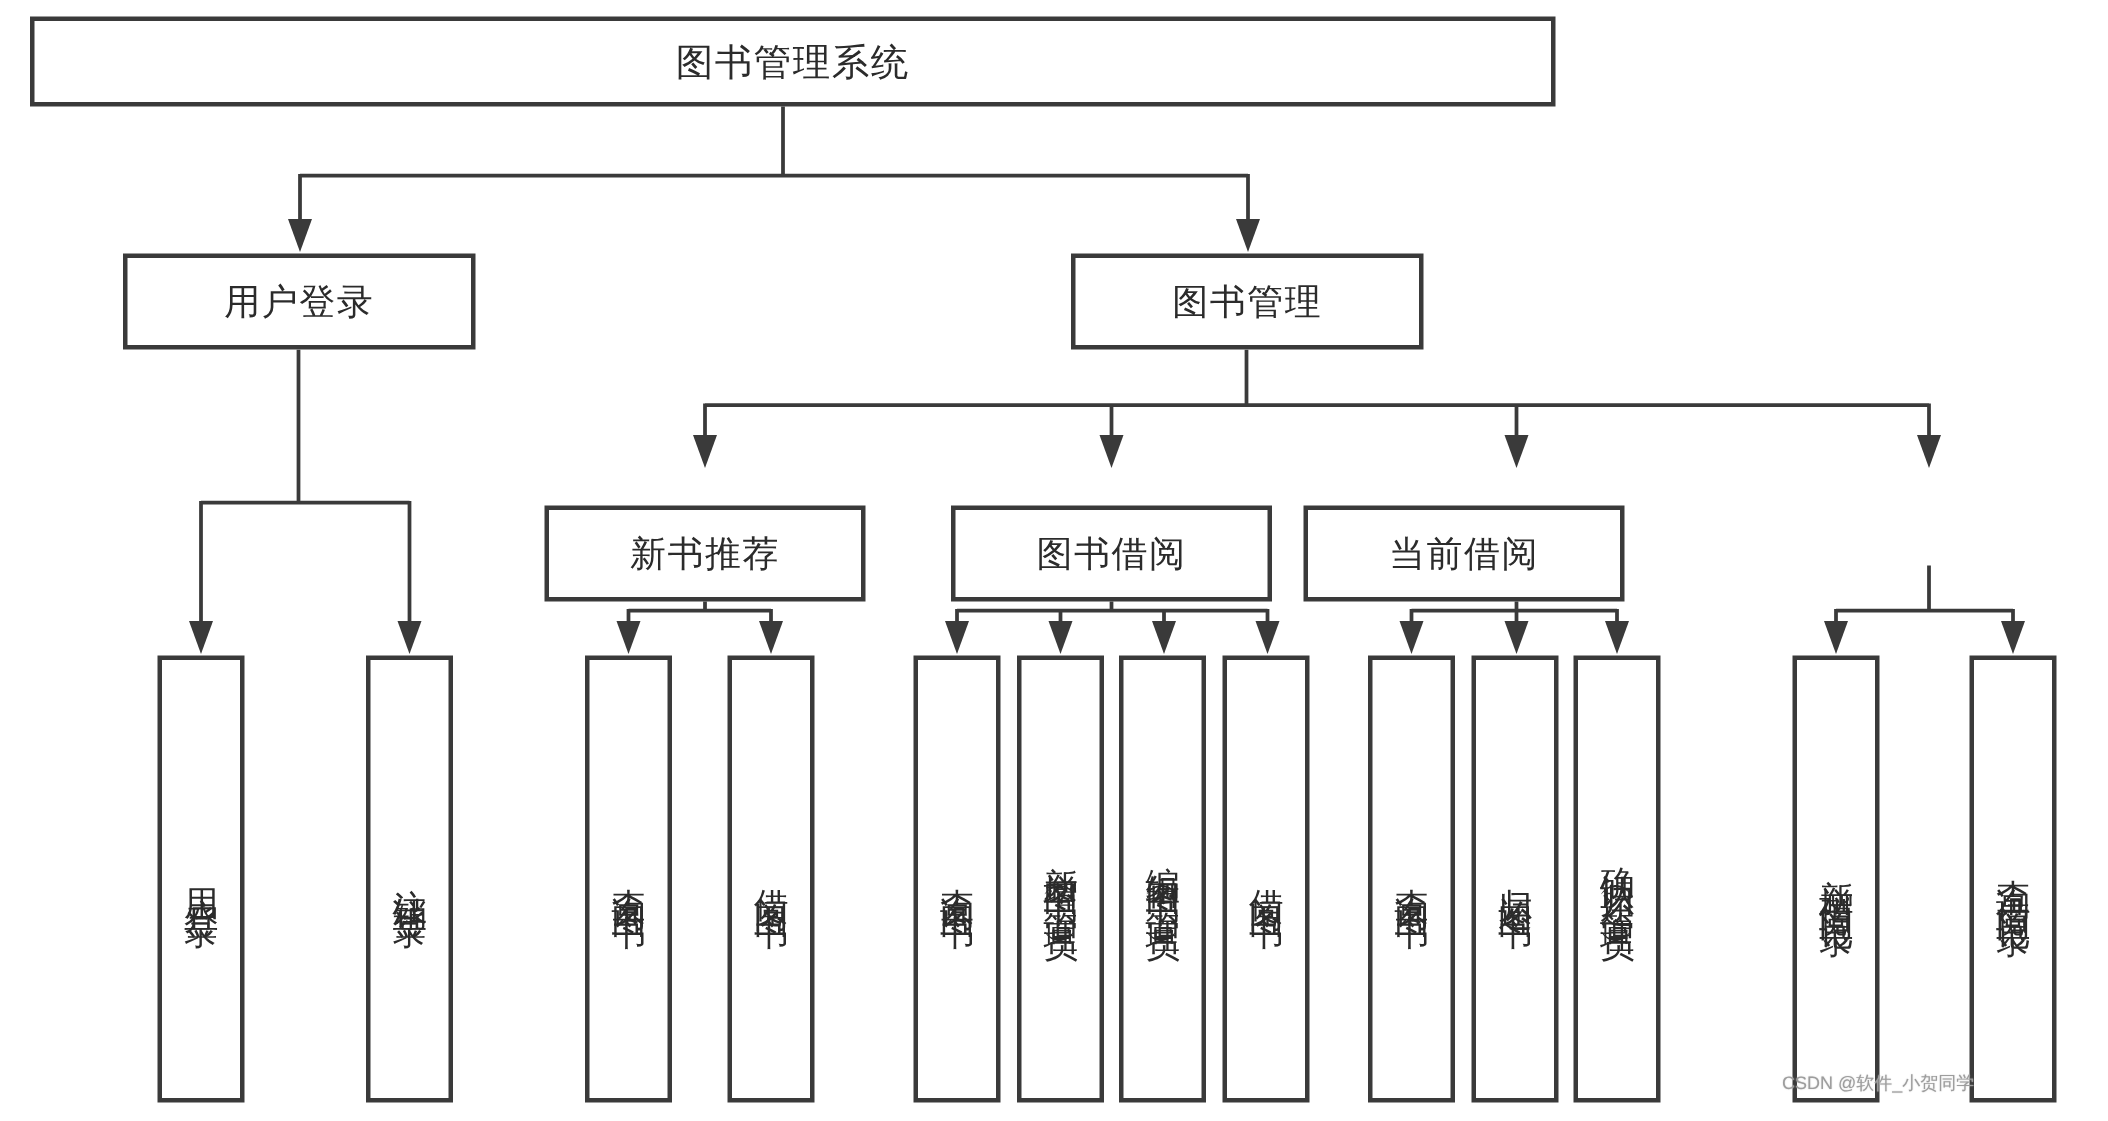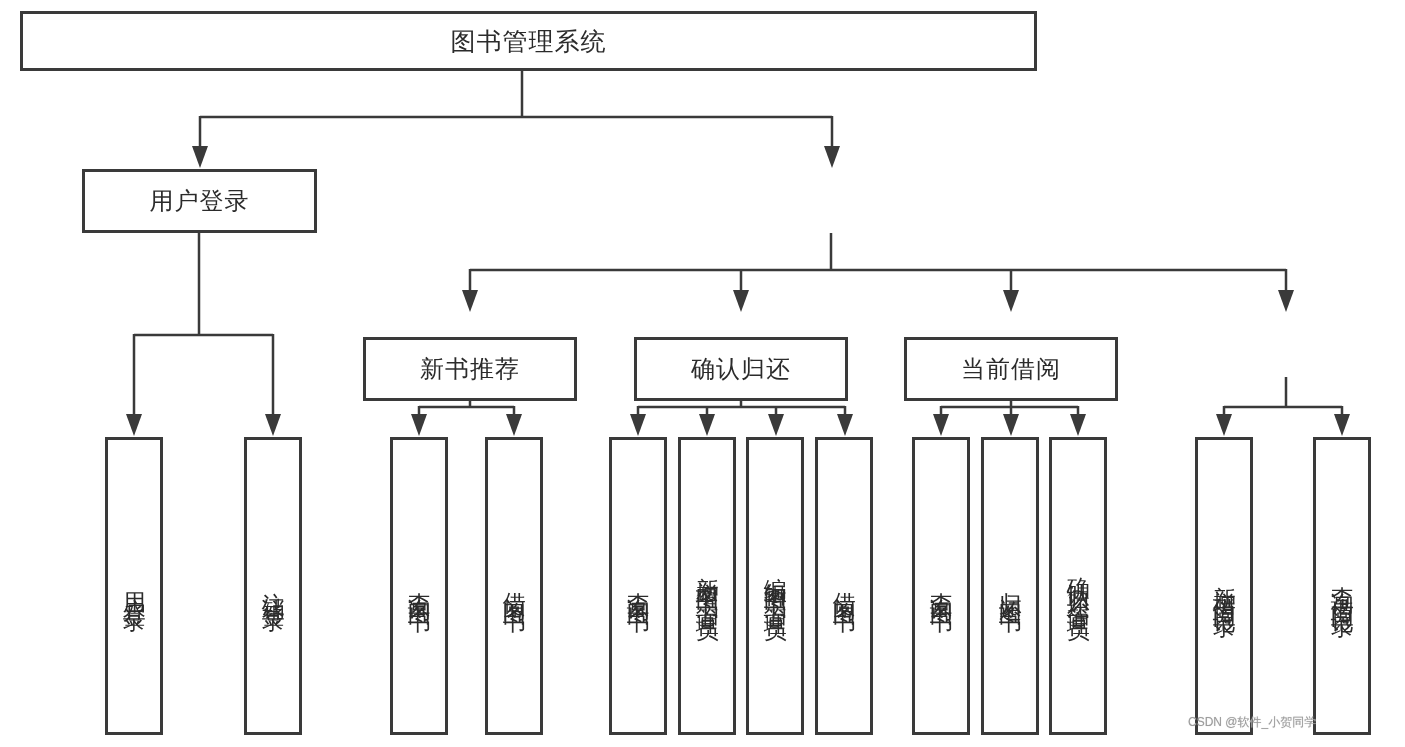--- a/index.html
+++ b/index.html
@@ -20,21 +20,21 @@
   .lvl3  { top:313px; width:214px; height:64px; font-size:24px; letter-spacing:1px;margin-top:24px; }
   .leaf  { top:437px; width:58px; height:298px; font-size:23px; }
   .leaf .vtxt {
     writing-mode:vertical-lr; text-orientation:mixed;
     letter-spacing:6px; line-height:1.1;
   }
   #ul  { left:82px;  }
   #bm  { left:714px; }
   #nb  { left:363px; }
   #bb  { left:634px; }
-  #cb  { left:904px; }
+  #cb  { left:869px; }
   #br  { left:1179px; }
   #lf1  { left:105px; }
   #lf2  { left:244px; }
   #lf3  { left:390px; }
   #lf4  { left:485px; }
   #lf5  { left:609px; }
   #lf6  { left:678px; }
   #lf7  { left:746px; }
   #lf8  { left:815px; }
   #lf9  { left:912px; }
@@ -93,26 +93,29 @@
     </g>
   </svg>
 
   <div class="node root">
     <span>图书管理系统</span>
   </div>
 
   <div class="node lvl2" id="ul">
     <span>用户登录</span>
   </div>
+  <div class="node lvl2" id="bm">
+    <span>图书管理</span>
+  </div>
 
   <div class="node lvl3" id="nb">
     <span>新书推荐</span>
   </div>
   <div class="node lvl3" id="bb">
-    <span>确认归还</span>
+    <span>图书借阅</span>
   </div>
   <div class="node lvl3" id="cb">
     <span>当前借阅</span>
   </div>
 
   <div class="node leaf" id="lf1">
     <span class="vtxt">用户登录</span>
   </div>
   <div class="node leaf" id="lf2">
     <span class="vtxt">注销登录</span>

